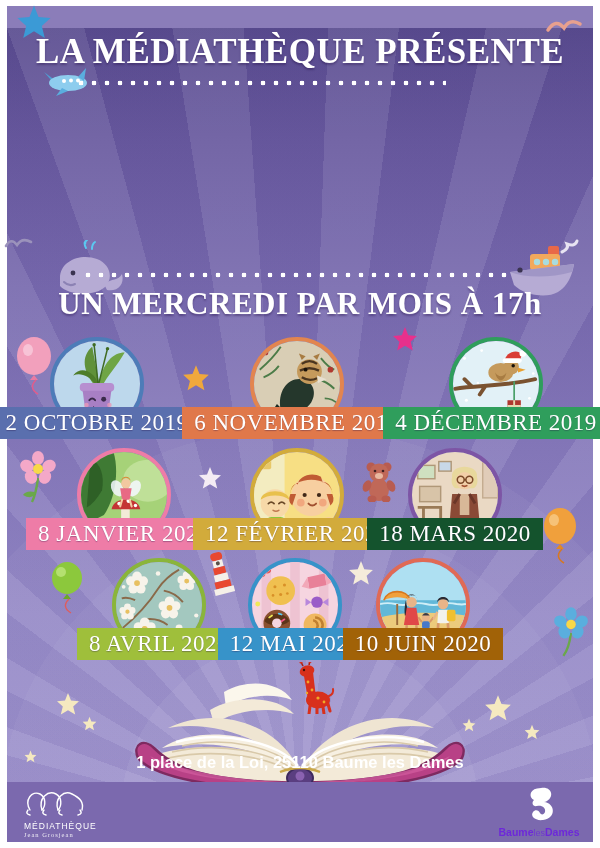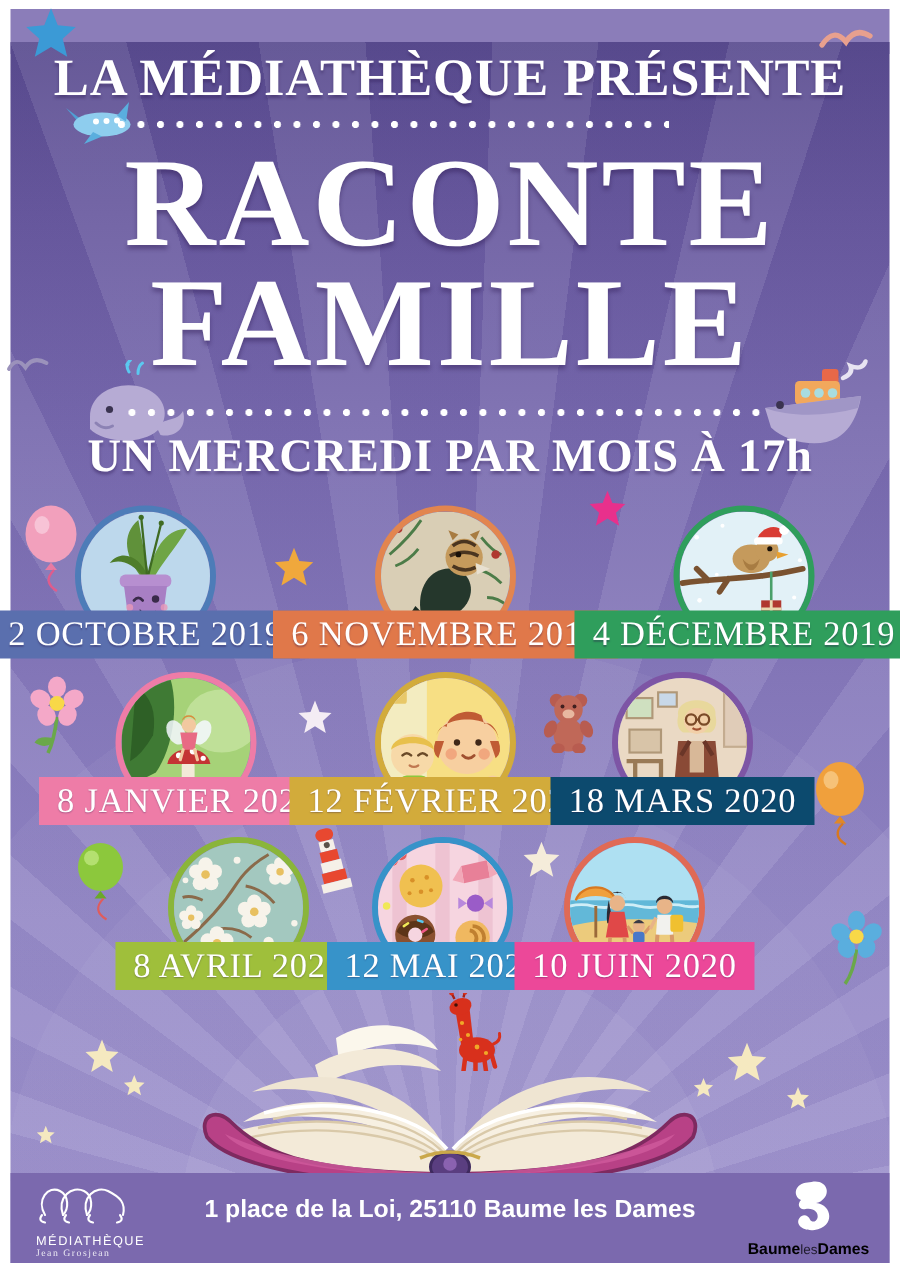--- a/index.html
+++ b/index.html
@@ -29,31 +29,31 @@
   .cell{position:absolute;width:240px;display:flex;flex-direction:column;align-items:center;}
   .photo{width:94px;height:94px;border-radius:50%;overflow:hidden;box-sizing:border-box;z-index:1;}
   .photo svg{display:block;width:100%;height:100%;}
   .date-label{margin-top:-24px;z-index:2;color:#fff;font-size:23px;font-weight:normal;
     padding:3px 12px;white-space:nowrap;letter-spacing:0.5px;text-shadow:0 1px 1px rgba(40,20,75,.35);}
   .b-oct{border:4px solid #4d7cb8;} .l-oct{background:#5a6fae;}
   .b-nov{border:4px solid #e2854f;} .l-nov{background:#e0784a;}
   .b-dec{border:4px solid #2f9e5c;} .l-dec{background:#2f9e5c;}
   .b-jan{border:4px solid #ee7ca7;} .l-jan{background:#ee7ca7;}
   .b-fev{border:4px solid #d2ab3b;} .l-fev{background:#d2ab3b;}
-  .b-mar{border:4px solid #7d55a5;} .l-mar{background:#0c4a6e;}
+  .b-mar{border:4px solid #7d55a5;} .l-mar{background:#14532d;}
   .b-avr{border:4px solid #8ab53a;} .l-avr{background:#9fbf3b;}
   .b-mai{border:4px solid #3793c9;} .l-mai{background:#3793c9;}
-  .b-jun{border:4px solid #e06a55;} .l-jun{background:#ec4899;}
+  .b-jun{border:4px solid #e06a55;} .l-jun{background:#a16207;}
   
-  .footer-text{position:absolute;left:0;top:796px;width:600px;text-align:center;color:#fff;
+  .footer-text{position:absolute;left:0;top:752px;width:600px;text-align:center;color:#fff;
     font-family:"Liberation Sans","DejaVu Sans",sans-serif;font-weight:bold;font-size:16.5px;line-height:1.32;}
   .logo-left{position:absolute;left:24px;top:788px;width:110px;text-align:left;color:#fff;}
   .logo-left .lg-title{font-family:"Liberation Sans","DejaVu Sans",sans-serif;font-size:8.5px;letter-spacing:1px;margin-top:1px;}
   .logo-left .lg-sub{font-family:"Liberation Serif","DejaVu Serif",serif;font-size:6.5px;letter-spacing:1px;opacity:.85;}
-  .logo-right{position:absolute;left:496px;top:786px;width:86px;text-align:center;color:#000000;}
+  .logo-right{position:absolute;left:496px;top:786px;width:86px;text-align:center;color:#6d28d9;}
   .logo-right .city{font-family:"Liberation Sans","DejaVu Sans",sans-serif;font-size:10.5px;font-weight:bold;margin-top:0px;}
   .logo-right .city .mid{font-weight:normal;opacity:.75;font-size:9px;}
 </style>
 </head>
 <body>
 
 <div class="page">
   <div class="outer-band"></div>
   <div class="panel"></div>
 
@@ -68,24 +68,20 @@
     <ellipse cx="30" cy="19" rx="19" ry="8" fill="#8ecdee"></ellipse>
     <path d="M40,13 L48,4 L46,17 Z" fill="#5aaede"></path>
     <path d="M24,24 L18,32 L30,27 Z" fill="#5aaede"></path>
     <circle cx="26" cy="17" r="2" fill="#fff"></circle>
       <circle cx="33" cy="16.6" r="2" fill="#fff"></circle>
       <circle cx="40" cy="16.4" r="2" fill="#fff"></circle>
   </svg>
   <div class="dots dots1"></div>
 
   <div class="presenter">LA MÉDIATHÈQUE PRÉSENTE</div>
-  <div class="big-title">
-    <div>RACONTE</div>
-    <div>FAMILLE</div>
-  </div>
 
   <svg class="abs" style="left:4px;top:234px" width="30" height="18" viewBox="0 0 30 18">
     <path d="M2,12 Q7,3 13,11 Q18,3 27,8" fill="none" stroke="#9b92bb" stroke-width="2.6" stroke-linecap="round"></path>
   </svg>
   <svg class="abs" style="left:52px;top:240px" width="76" height="62" viewBox="0 0 76 62">
     <path d="M34,8 q-3,-5 1,-8" stroke="#5bc8f0" stroke-width="2" fill="none" stroke-linecap="round"></path>
     <path d="M40,9 q0,-5 3,-7" stroke="#5bc8f0" stroke-width="2" fill="none" stroke-linecap="round"></path>
     <circle cx="33" cy="3" r="1.4" fill="#5bc8f0"></circle>
     <path d="M8,38 C8,20 30,13 45,19 C58,24 62,38 53,47 C42,57 16,55 8,46 Z" fill="#b6abd4"></path>
     <path d="M52,44 C60,38 66,41 70,34 C73,45 65,52 55,50 Z" fill="#b6abd4"></path>

